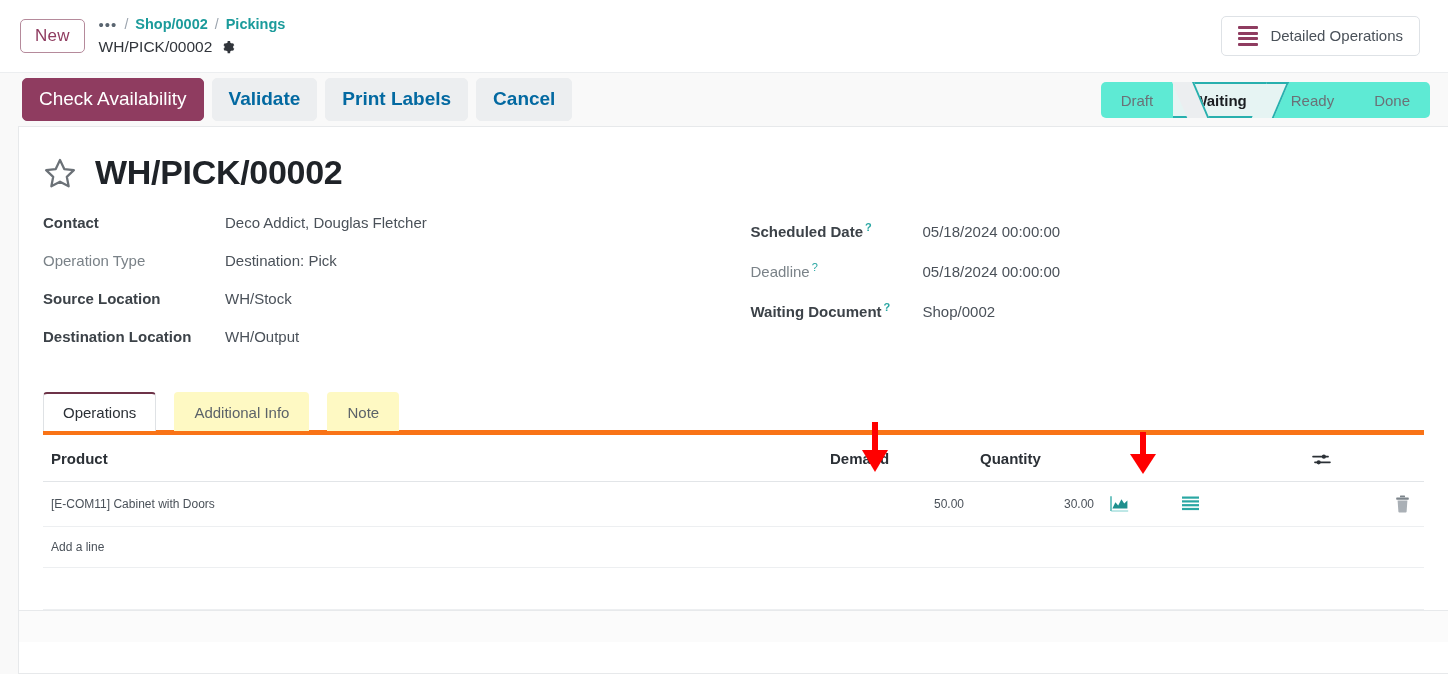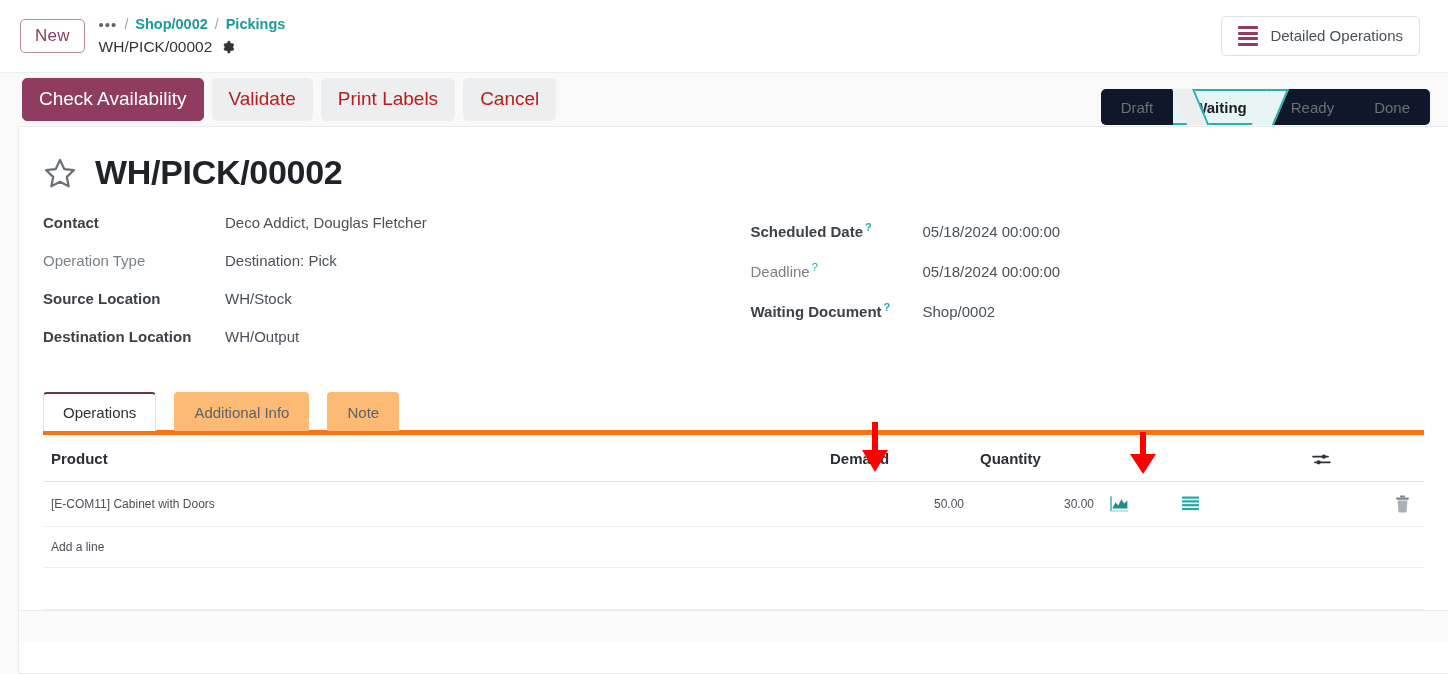--- a/index.html
+++ b/index.html
@@ -97,29 +97,29 @@
   .btn {
     font-size: 19px;
     border-radius: 5px;
     padding: 9px 16px;
     cursor: pointer;
     border: 1px solid transparent;
     line-height: 1.2;
     white-space: nowrap;
   }
   .btn-primary { background: #8f3c60; color: #fff; border-color: #8f3c60; margin-right: 8px; }
-  .btn-secondary { background: #eceef0; color: #b91c1c; border-color: #eceef0; margin-right: 8px; font-weight: normal; text-align: center; }
+  .btn-secondary { background: #eceef0; color: #0369a1; border-color: #eceef0; margin-right: 8px; font-weight: bold; text-align: center; }
 
   .statusbar {
     position: absolute;
     right: 18px;
-    top: 16px;
+    top: 9px;
     display: flex;
     align-items: stretch;
-    background: #0f172a;
+    background: #5eead4;
     border-radius: 5px;
     height: 36px;
     overflow: hidden;
   }
   .status-step {
     display: flex;
     align-items: center;
     padding: 0 20px;
     font-size: 15px;
     color: #6b7177;
@@ -200,21 +200,21 @@
   .tabs { display: flex; border-bottom: 5px solid #f97316; gap: 18px; }
   .tab {
     font-size: 15px;
     padding: 11px 19px 10px;
     color: #5c6369;
     cursor: pointer;
     border: 1px solid transparent;
     border-bottom: none;
     border-radius: 4px 4px 0 0;
     margin-bottom: -1px;
-    background: #fdba74;
+    background: #fef9c3;
   }
   .tab.active {
     color: #2b3036;
     background: #fff;
     border-color: #dfe2e5;
     border-top: 2px solid #6d3348;
     padding-top: 10px;
   }
 
   

